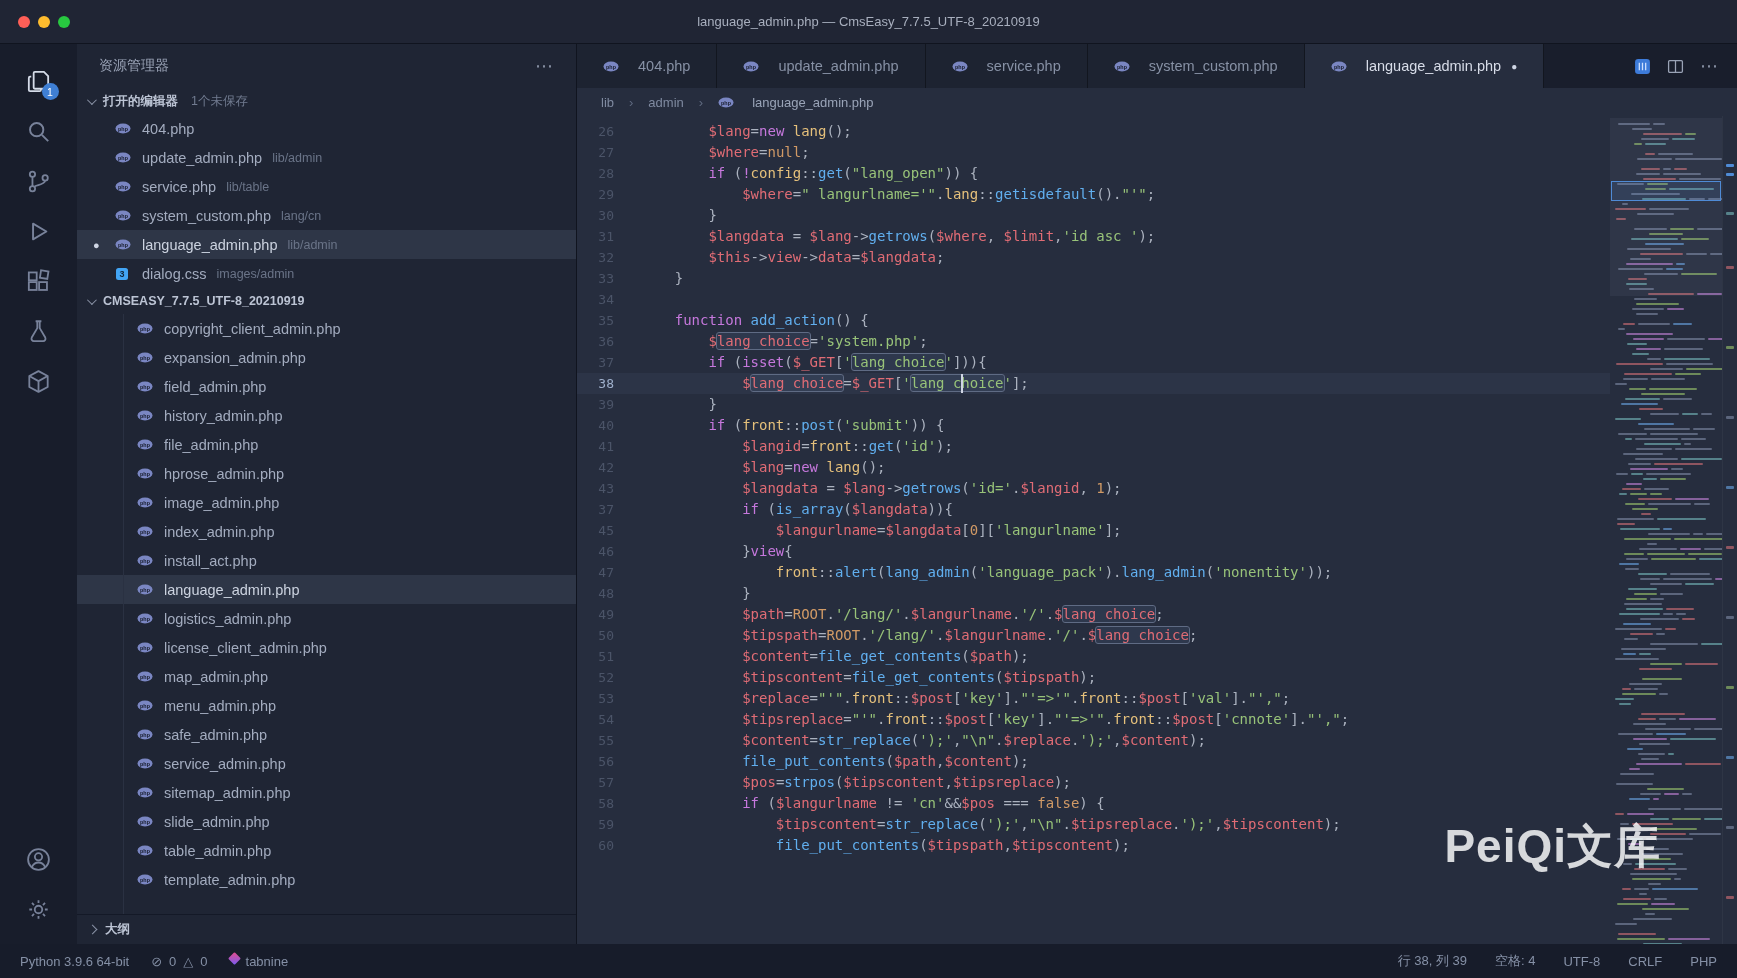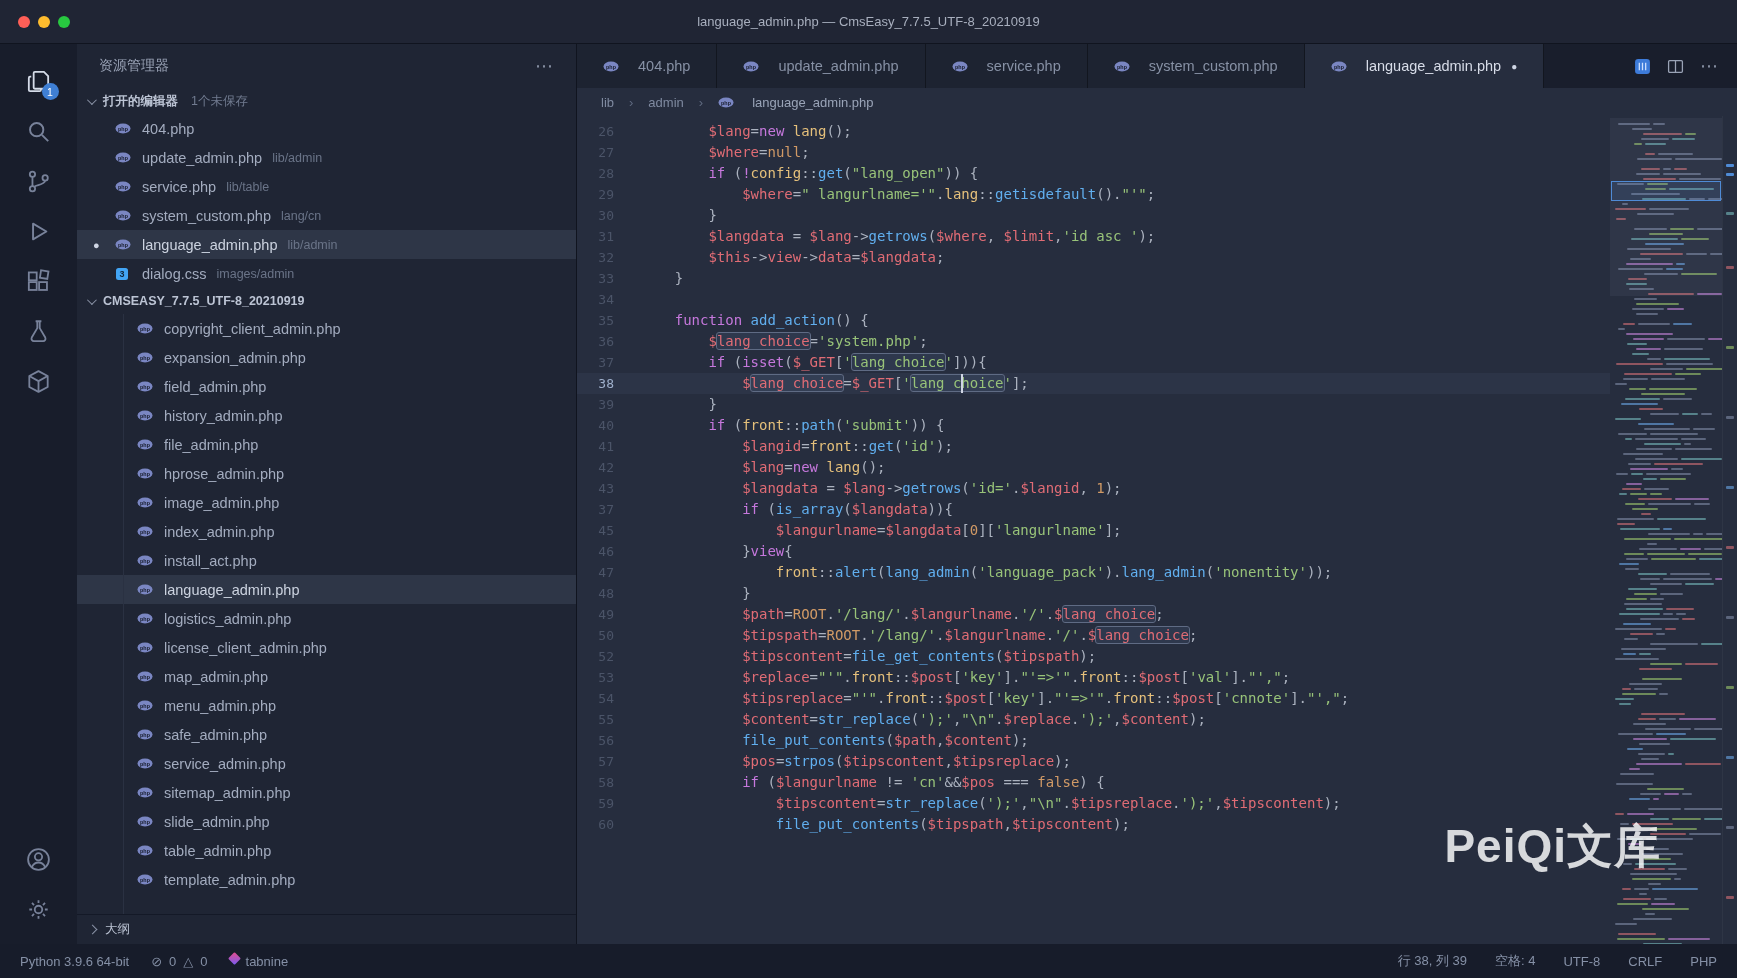--- a/index.html
+++ b/index.html
@@ -43,21 +43,21 @@
   .chev.right{transform:rotate(-45deg);}
   .row{height:29px;display:flex;align-items:center;font-size:14.5px;color:var(--side-text);cursor:pointer;white-space:nowrap;}
   .row.selected{background:var(--sidebar-sel);color:#ccd3e0;}
   .oe-row{padding-left:16px;}
   .dot-slot{width:22px;flex:none;color:#cfd6e4;font-size:11px;}
   .fileicon{width:18px;flex:none;display:flex;align-items:center;margin-right:9px;}
   .path-dim{color:var(--dim);font-size:12.5px;margin-left:10px;}
   .filetree{flex:1;min-height:0;overflow:hidden;position:relative;}
   .guide{position:absolute;left:46px;top:0;bottom:0;width:1px;background:#2a3142;}
   .tree-row{padding-left:60px;}
-  .outline-row{height:30px;flex:none;display:flex;align-items:center;gap:9px;padding-left:12px;font-size:12.5px;font-weight:normal;color:#bcc4d4;border-top:1px solid #141927;cursor:pointer;}
+  .outline-row{height:30px;flex:none;display:flex;align-items:center;gap:9px;padding-left:12px;font-size:12.5px;font-weight:bold;color:#bcc4d4;border-top:1px solid #141927;cursor:pointer;}
 
   
   .editor-col{flex:1;display:flex;flex-direction:column;min-width:0;background:var(--editor);}
   .tabbar{height:44px;flex:none;background:var(--tabbar);display:flex;align-items:stretch;}
   .tabs{display:flex;align-items:stretch;}
   .tab{display:flex;align-items:center;gap:8px;padding:0 26px;font-size:14.5px;color:#8791a5;background:var(--tab-inactive);border-right:1px solid #12161f;cursor:pointer;white-space:nowrap;}
   .tab.active{background:var(--editor);color:#d7dce8;}
   .tab .mod{font-size:10px;color:#cfd6e4;margin-left:2px;}
   .tab-actions{margin-left:auto;display:flex;align-items:center;gap:16px;padding-right:18px;color:#9aa3b6;}
   .tab-actions svg{display:block;}
@@ -539,31 +539,32 @@
               <div class="code-line"><div class="line-num">30</div><div class="line-content"><span class="tk-w">        }</span></div></div>
               <div class="code-line"><div class="line-num">31</div><div class="line-content"><span class="tk-w">        </span><span class="tk-v">$langdata</span><span class="tk-w"> = </span><span class="tk-v">$lang</span><span class="tk-w">-&gt;</span><span class="tk-f">getrows</span><span class="tk-w">(</span><span class="tk-v">$where</span><span class="tk-w">, </span><span class="tk-v">$limit</span><span class="tk-w">,</span><span class="tk-s">'id asc '</span><span class="tk-w">);</span></div></div>
               <div class="code-line"><div class="line-num">32</div><div class="line-content"><span class="tk-w">        </span><span class="tk-v">$this</span><span class="tk-w">-&gt;</span><span class="tk-v">view</span><span class="tk-w">-&gt;</span><span class="tk-v">data</span><span class="tk-w">=</span><span class="tk-v">$langdata</span><span class="tk-w">;</span></div></div>
               <div class="code-line"><div class="line-num">33</div><div class="line-content"><span class="tk-w">    }</span></div></div>
               <div class="code-line"><div class="line-num">34</div><div class="line-content"></div></div>
               <div class="code-line"><div class="line-num">35</div><div class="line-content"><span class="tk-w">    </span><span class="tk-p">function</span><span class="tk-w"> </span><span class="tk-f">add_action</span><span class="tk-w">() {</span></div></div>
               <div class="code-line"><div class="line-num">36</div><div class="line-content"><span class="tk-w">        </span><span class="tk-v">$</span><span class="tk-v tk-box">lang_choice</span><span class="tk-w">=</span><span class="tk-s">'system.php'</span><span class="tk-w">;</span></div></div>
               <div class="code-line"><div class="line-num">37</div><div class="line-content"><span class="tk-w">        </span><span class="tk-p">if</span><span class="tk-w"> (</span><span class="tk-p">isset</span><span class="tk-w">(</span><span class="tk-v">$_GET</span><span class="tk-w">[</span><span class="tk-s">'</span><span class="tk-s tk-box">lang_choice</span><span class="tk-s">'</span><span class="tk-w">])){</span></div></div>
               <div class="code-line active"><div class="line-num">38</div><div class="line-content"><span class="tk-w">            </span><span class="tk-v">$</span><span class="tk-v tk-box">lang_choice</span><span class="tk-w">=</span><span class="tk-v">$_GET</span><span class="tk-w">[</span><span class="tk-s">'</span><span class="tk-s tk-box">lang_choice</span><span class="tk-s">'</span><span class="tk-w">];</span><span class="cursor" style="left: 38ch;"></span></div></div>
               <div class="code-line"><div class="line-num">39</div><div class="line-content"><span class="tk-w">        }</span></div></div>
-              <div class="code-line"><div class="line-num">40</div><div class="line-content"><span class="tk-w">        </span><span class="tk-p">if</span><span class="tk-w"> (</span><span class="tk-y">front</span><span class="tk-w">::</span><span class="tk-f">path</span><span class="tk-w">(</span><span class="tk-s">'submit'</span><span class="tk-w">)) {</span></div></div>
+              <div class="code-line"><div class="line-num">40</div><div class="line-content"><span class="tk-w">        </span><span class="tk-p">if</span><span class="tk-w"> (</span><span class="tk-y">front</span><span class="tk-w">::</span><span class="tk-f">post</span><span class="tk-w">(</span><span class="tk-s">'submit'</span><span class="tk-w">)) {</span></div></div>
               <div class="code-line"><div class="line-num">41</div><div class="line-content"><span class="tk-w">            </span><span class="tk-v">$langid</span><span class="tk-w">=</span><span class="tk-y">front</span><span class="tk-w">::</span><span class="tk-f">get</span><span class="tk-w">(</span><span class="tk-s">'id'</span><span class="tk-w">);</span></div></div>
               <div class="code-line"><div class="line-num">42</div><div class="line-content"><span class="tk-w">            </span><span class="tk-v">$lang</span><span class="tk-w">=</span><span class="tk-p">new</span><span class="tk-w"> </span><span class="tk-y">lang</span><span class="tk-w">();</span></div></div>
               <div class="code-line"><div class="line-num">43</div><div class="line-content"><span class="tk-w">            </span><span class="tk-v">$langdata</span><span class="tk-w"> = </span><span class="tk-v">$lang</span><span class="tk-w">-&gt;</span><span class="tk-f">getrows</span><span class="tk-w">(</span><span class="tk-s">'id='</span><span class="tk-w">.</span><span class="tk-v">$langid</span><span class="tk-w">, </span><span class="tk-o">1</span><span class="tk-w">);</span></div></div>
               <div class="code-line"><div class="line-num">37</div><div class="line-content"><span class="tk-w">            </span><span class="tk-p">if</span><span class="tk-w"> (</span><span class="tk-f">is_array</span><span class="tk-w">(</span><span class="tk-v">$langdata</span><span class="tk-w">)){</span></div></div>
               <div class="code-line"><div class="line-num">45</div><div class="line-content"><span class="tk-w">                </span><span class="tk-v">$langurlname</span><span class="tk-w">=</span><span class="tk-v">$langdata</span><span class="tk-w">[</span><span class="tk-o">0</span><span class="tk-w">][</span><span class="tk-s">'langurlname'</span><span class="tk-w">];</span></div></div>
               <div class="code-line"><div class="line-num">46</div><div class="line-content"><span class="tk-w">            }</span><span class="tk-p">view</span><span class="tk-w">{</span></div></div>
               <div class="code-line"><div class="line-num">47</div><div class="line-content"><span class="tk-w">                </span><span class="tk-y">front</span><span class="tk-w">::</span><span class="tk-f">alert</span><span class="tk-w">(</span><span class="tk-f">lang_admin</span><span class="tk-w">(</span><span class="tk-s">'language_pack'</span><span class="tk-w">).</span><span class="tk-f">lang_admin</span><span class="tk-w">(</span><span class="tk-s">'nonentity'</span><span class="tk-w">));</span></div></div>
               <div class="code-line"><div class="line-num">48</div><div class="line-content"><span class="tk-w">            }</span></div></div>
               <div class="code-line"><div class="line-num">49</div><div class="line-content"><span class="tk-w">            </span><span class="tk-v">$path</span><span class="tk-w">=</span><span class="tk-o">ROOT</span><span class="tk-w">.</span><span class="tk-s">'/lang/'</span><span class="tk-w">.</span><span class="tk-v">$langurlname</span><span class="tk-w">.</span><span class="tk-s">'/'</span><span class="tk-w">.</span><span class="tk-v">$</span><span class="tk-v tk-box">lang_choice</span><span class="tk-w">;</span></div></div>
               <div class="code-line"><div class="line-num">50</div><div class="line-content"><span class="tk-w">            </span><span class="tk-v">$tipspath</span><span class="tk-w">=</span><span class="tk-o">ROOT</span><span class="tk-w">.</span><span class="tk-s">'/lang/'</span><span class="tk-w">.</span><span class="tk-v">$langurlname</span><span class="tk-w">.</span><span class="tk-s">'/'</span><span class="tk-w">.</span><span class="tk-v">$</span><span class="tk-v tk-box">lang_choice</span><span class="tk-w">;</span></div></div>
+              <div class="code-line"><div class="line-num">51</div><div class="line-content"><span class="tk-w">            </span><span class="tk-v">$content</span><span class="tk-w">=</span><span class="tk-f">file_get_contents</span><span class="tk-w">(</span><span class="tk-v">$path</span><span class="tk-w">);</span></div></div>
               <div class="code-line"><div class="line-num">52</div><div class="line-content"><span class="tk-w">            </span><span class="tk-v">$tipscontent</span><span class="tk-w">=</span><span class="tk-f">file_get_contents</span><span class="tk-w">(</span><span class="tk-v">$tipspath</span><span class="tk-w">);</span></div></div>
               <div class="code-line"><div class="line-num">53</div><div class="line-content"><span class="tk-w">            </span><span class="tk-v">$replace</span><span class="tk-w">=</span><span class="tk-s">"'"</span><span class="tk-w">.</span><span class="tk-y">front</span><span class="tk-w">::</span><span class="tk-v">$post</span><span class="tk-w">[</span><span class="tk-s">'key'</span><span class="tk-w">].</span><span class="tk-s">"'=&gt;'"</span><span class="tk-w">.</span><span class="tk-y">front</span><span class="tk-w">::</span><span class="tk-v">$post</span><span class="tk-w">[</span><span class="tk-s">'val'</span><span class="tk-w">].</span><span class="tk-s">"',"</span><span class="tk-w">;</span></div></div>
               <div class="code-line"><div class="line-num">54</div><div class="line-content"><span class="tk-w">            </span><span class="tk-v">$tipsreplace</span><span class="tk-w">=</span><span class="tk-s">"'"</span><span class="tk-w">.</span><span class="tk-y">front</span><span class="tk-w">::</span><span class="tk-v">$post</span><span class="tk-w">[</span><span class="tk-s">'key'</span><span class="tk-w">].</span><span class="tk-s">"'=&gt;'"</span><span class="tk-w">.</span><span class="tk-y">front</span><span class="tk-w">::</span><span class="tk-v">$post</span><span class="tk-w">[</span><span class="tk-s">'cnnote'</span><span class="tk-w">].</span><span class="tk-s">"',"</span><span class="tk-w">;</span></div></div>
               <div class="code-line"><div class="line-num">55</div><div class="line-content"><span class="tk-w">            </span><span class="tk-v">$content</span><span class="tk-w">=</span><span class="tk-f">str_replace</span><span class="tk-w">(</span><span class="tk-s">');'</span><span class="tk-w">,</span><span class="tk-s">"\n"</span><span class="tk-w">.</span><span class="tk-v">$replace</span><span class="tk-w">.</span><span class="tk-s">');'</span><span class="tk-w">,</span><span class="tk-v">$content</span><span class="tk-w">);</span></div></div>
               <div class="code-line"><div class="line-num">56</div><div class="line-content"><span class="tk-w">            </span><span class="tk-f">file_put_contents</span><span class="tk-w">(</span><span class="tk-v">$path</span><span class="tk-w">,</span><span class="tk-v">$content</span><span class="tk-w">);</span></div></div>
               <div class="code-line"><div class="line-num">57</div><div class="line-content"><span class="tk-w">            </span><span class="tk-v">$pos</span><span class="tk-w">=</span><span class="tk-f">strpos</span><span class="tk-w">(</span><span class="tk-v">$tipscontent</span><span class="tk-w">,</span><span class="tk-v">$tipsreplace</span><span class="tk-w">);</span></div></div>
               <div class="code-line"><div class="line-num">58</div><div class="line-content"><span class="tk-w">            </span><span class="tk-p">if</span><span class="tk-w"> (</span><span class="tk-v">$langurlname</span><span class="tk-w"> != </span><span class="tk-s">'cn'</span><span class="tk-w">&amp;&amp;</span><span class="tk-v">$pos</span><span class="tk-w"> === </span><span class="tk-o">false</span><span class="tk-w">) {</span></div></div>
               <div class="code-line"><div class="line-num">59</div><div class="line-content"><span class="tk-w">                </span><span class="tk-v">$tipscontent</span><span class="tk-w">=</span><span class="tk-f">str_replace</span><span class="tk-w">(</span><span class="tk-s">');'</span><span class="tk-w">,</span><span class="tk-s">"\n"</span><span class="tk-w">.</span><span class="tk-v">$tipsreplace</span><span class="tk-w">.</span><span class="tk-s">');'</span><span class="tk-w">,</span><span class="tk-v">$tipscontent</span><span class="tk-w">);</span></div></div>
               <div class="code-line"><div class="line-num">60</div><div class="line-content"><span class="tk-w">                </span><span class="tk-f">file_put_contents</span><span class="tk-w">(</span><span class="tk-v">$tipspath</span><span class="tk-w">,</span><span class="tk-v">$tipscontent</span><span class="tk-w">);</span></div></div>
             </div>

